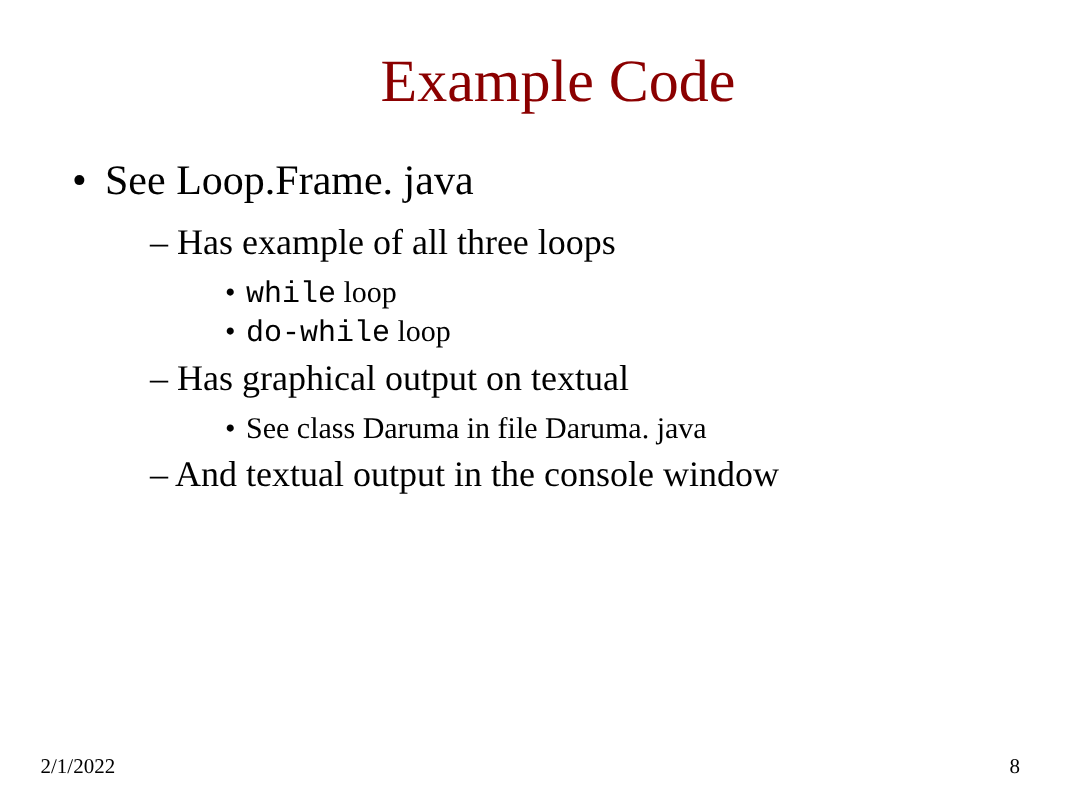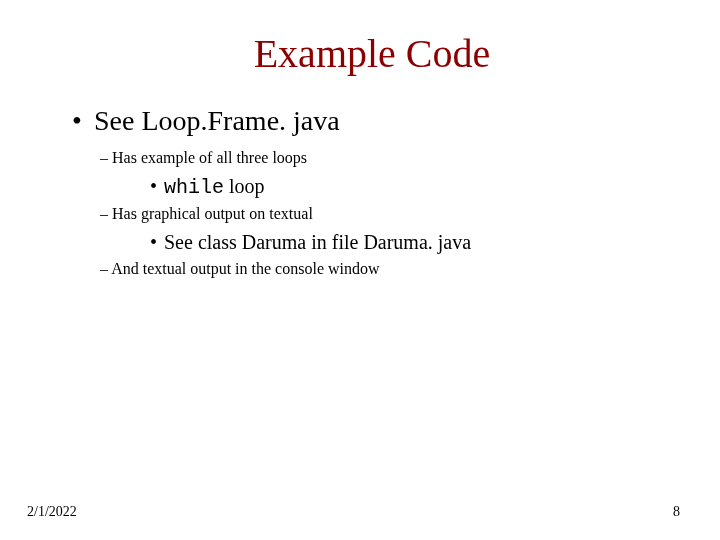--- a/index.html
+++ b/index.html
@@ -22,28 +22,28 @@
   }
   .title {
     text-align: center;
     font-size: 40px;
     color: #8b0000;
     margin: 10px 0 28px 0;
     font-weight: normal;
   }
   .lvl1 {
     font-size: 28px;
-    margin: 0 0 12px 32px;
+    margin: 0 0 12px 8px;
   }
   .lvl1 .bullet {
     display: inline-block;
     width: 22px;
   }
   .lvl2 {
-    font-size: 16px;
+    font-size: 24px;
     margin: 6px 0 8px 60px;
   }
   .lvl3 {
     font-size: 20px;
     margin: 2px 0 2px 110px;
   }
   .lvl3 .bullet {
     display: inline-block;
     width: 14px;
   }
@@ -73,20 +73,23 @@
   </div>
 
   <div class="lvl2">
     <span>–</span>
     <span>Has example of all three loops</span>
   </div>
 
   <div class="lvl3">
     <span class="bullet">•</span><span class="mono">while</span><span> loop</span>
   </div>
+  <div class="lvl3">
+    <span class="bullet">•</span><span class="mono">do-while</span><span> loop</span>
+  </div>
 
   <div class="lvl2">
     <span>–</span>
     <span>Has graphical output on textual</span>
   </div>
   <div class="lvl3">
     <span class="bullet">•</span><span>See class Daruma in file Daruma. java</span>
   </div>
 
   <div class="lvl2">

